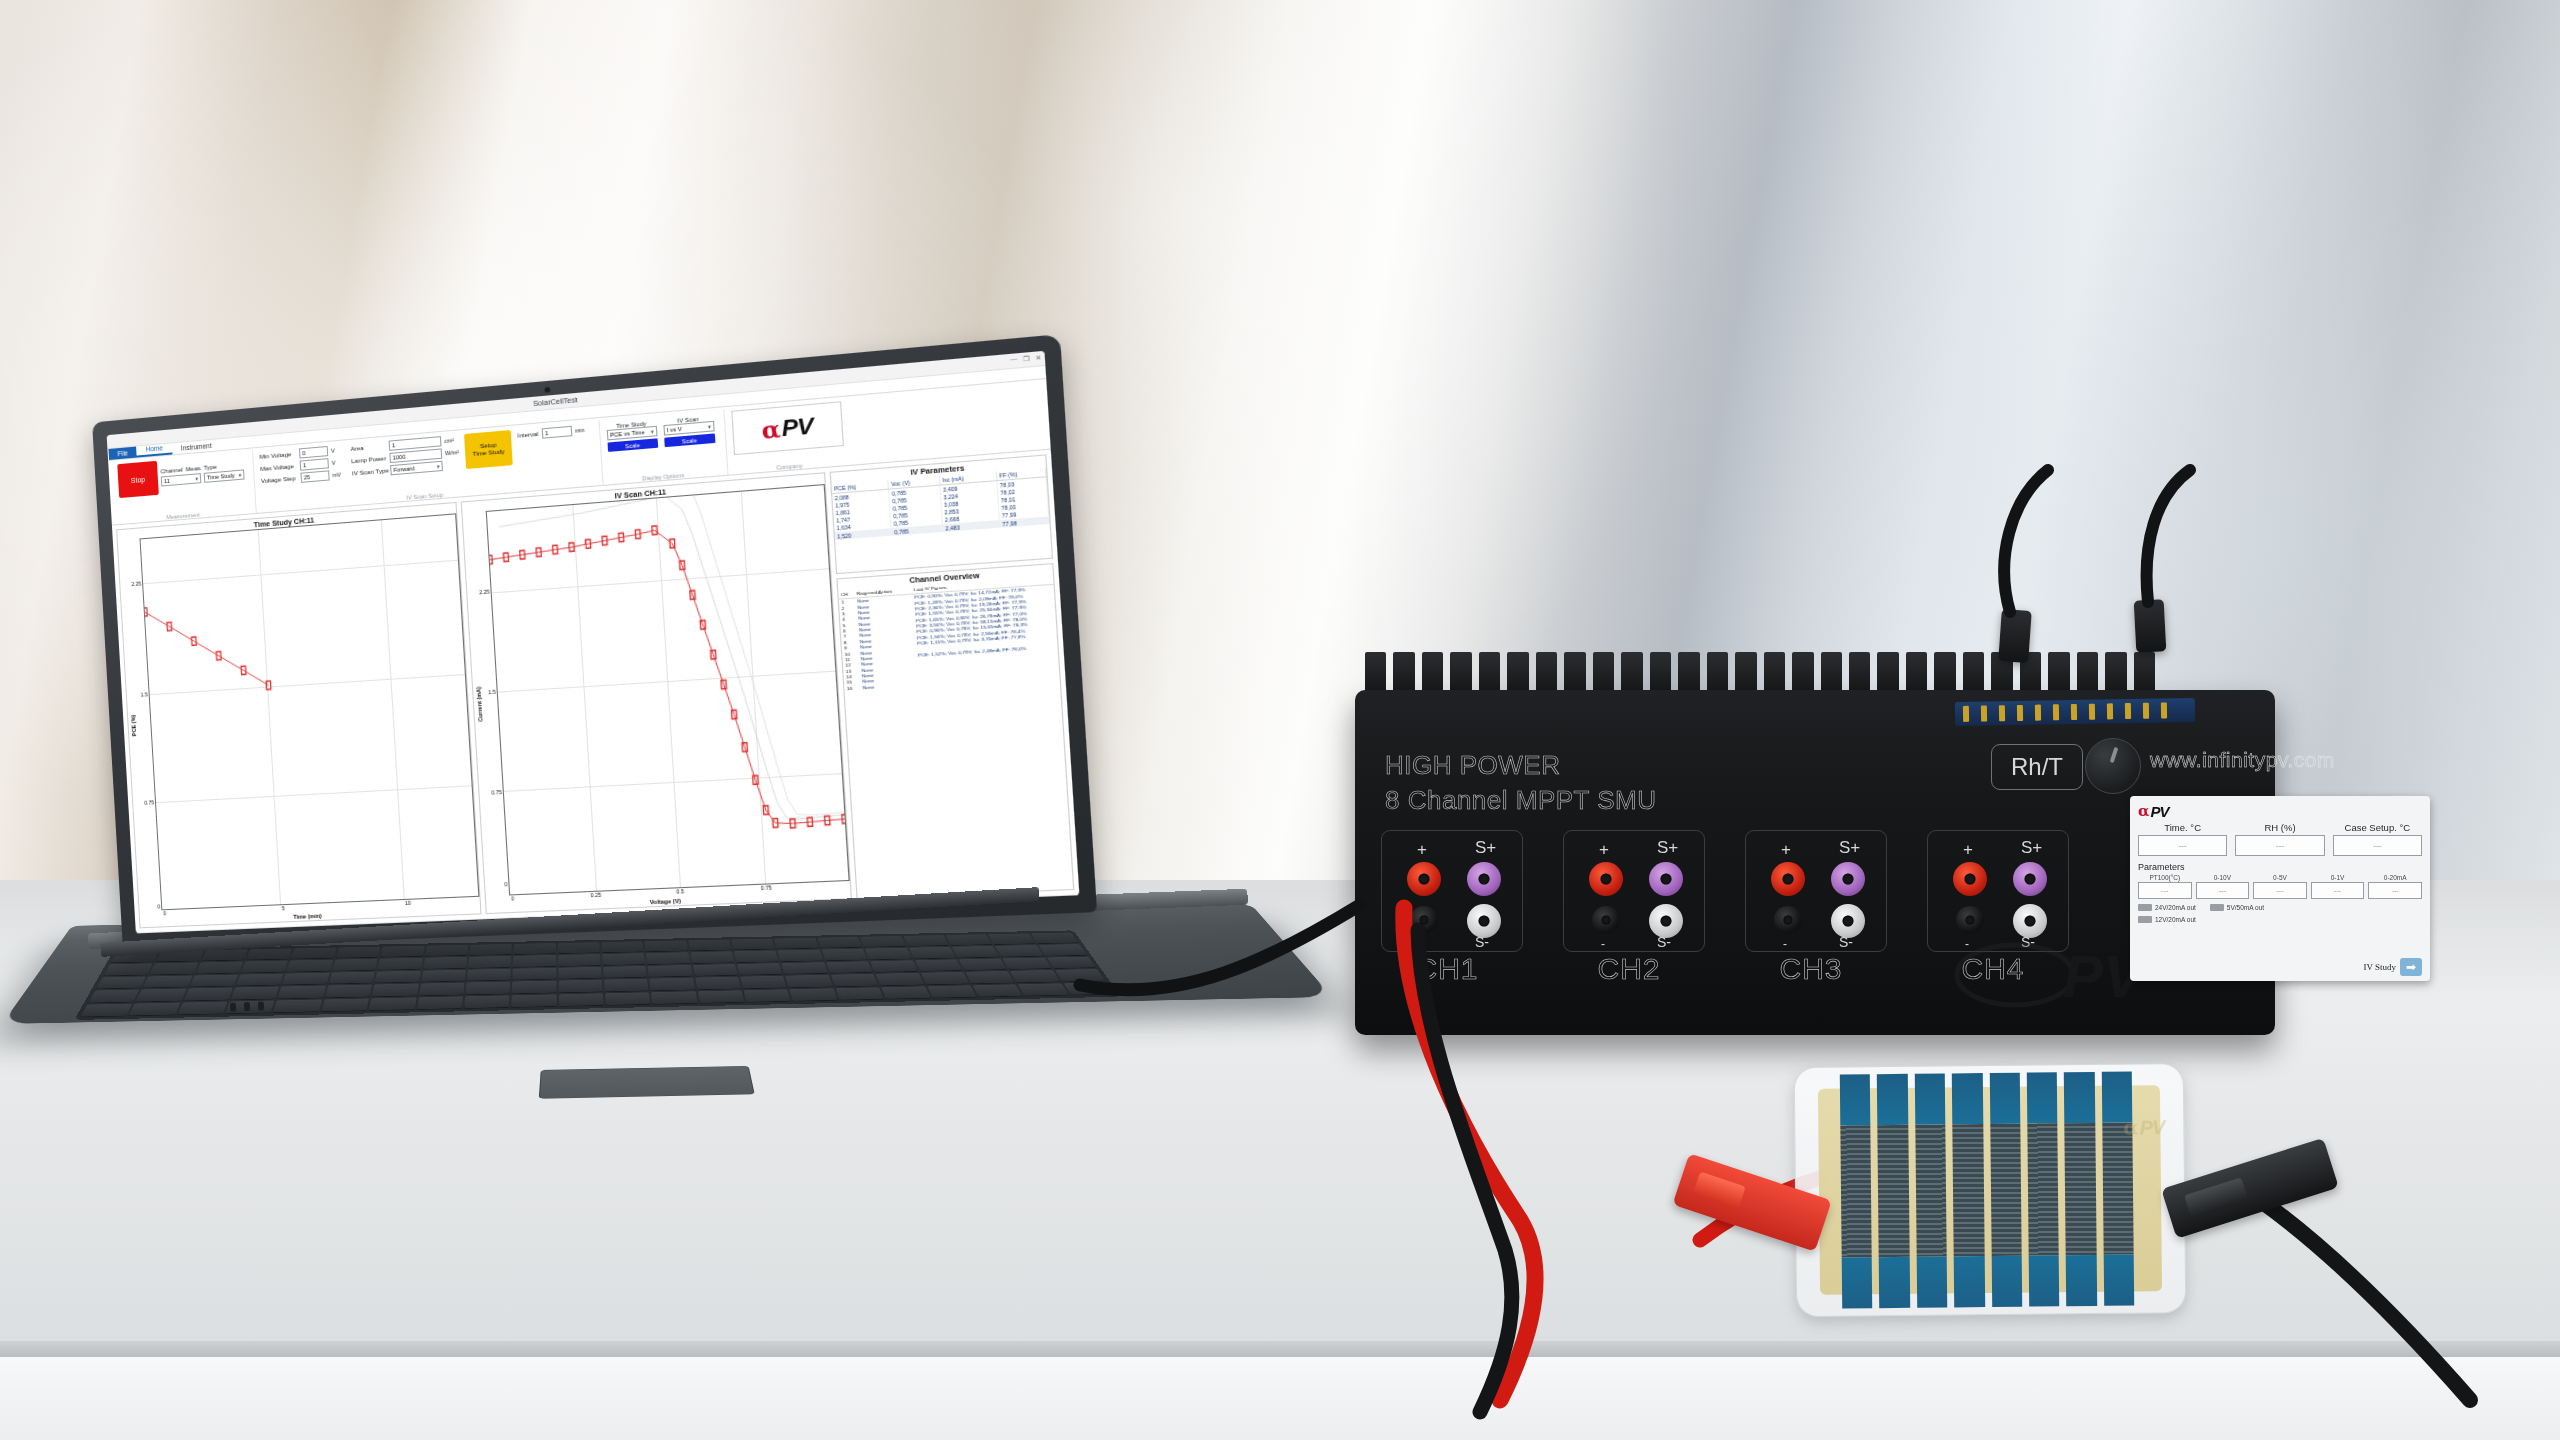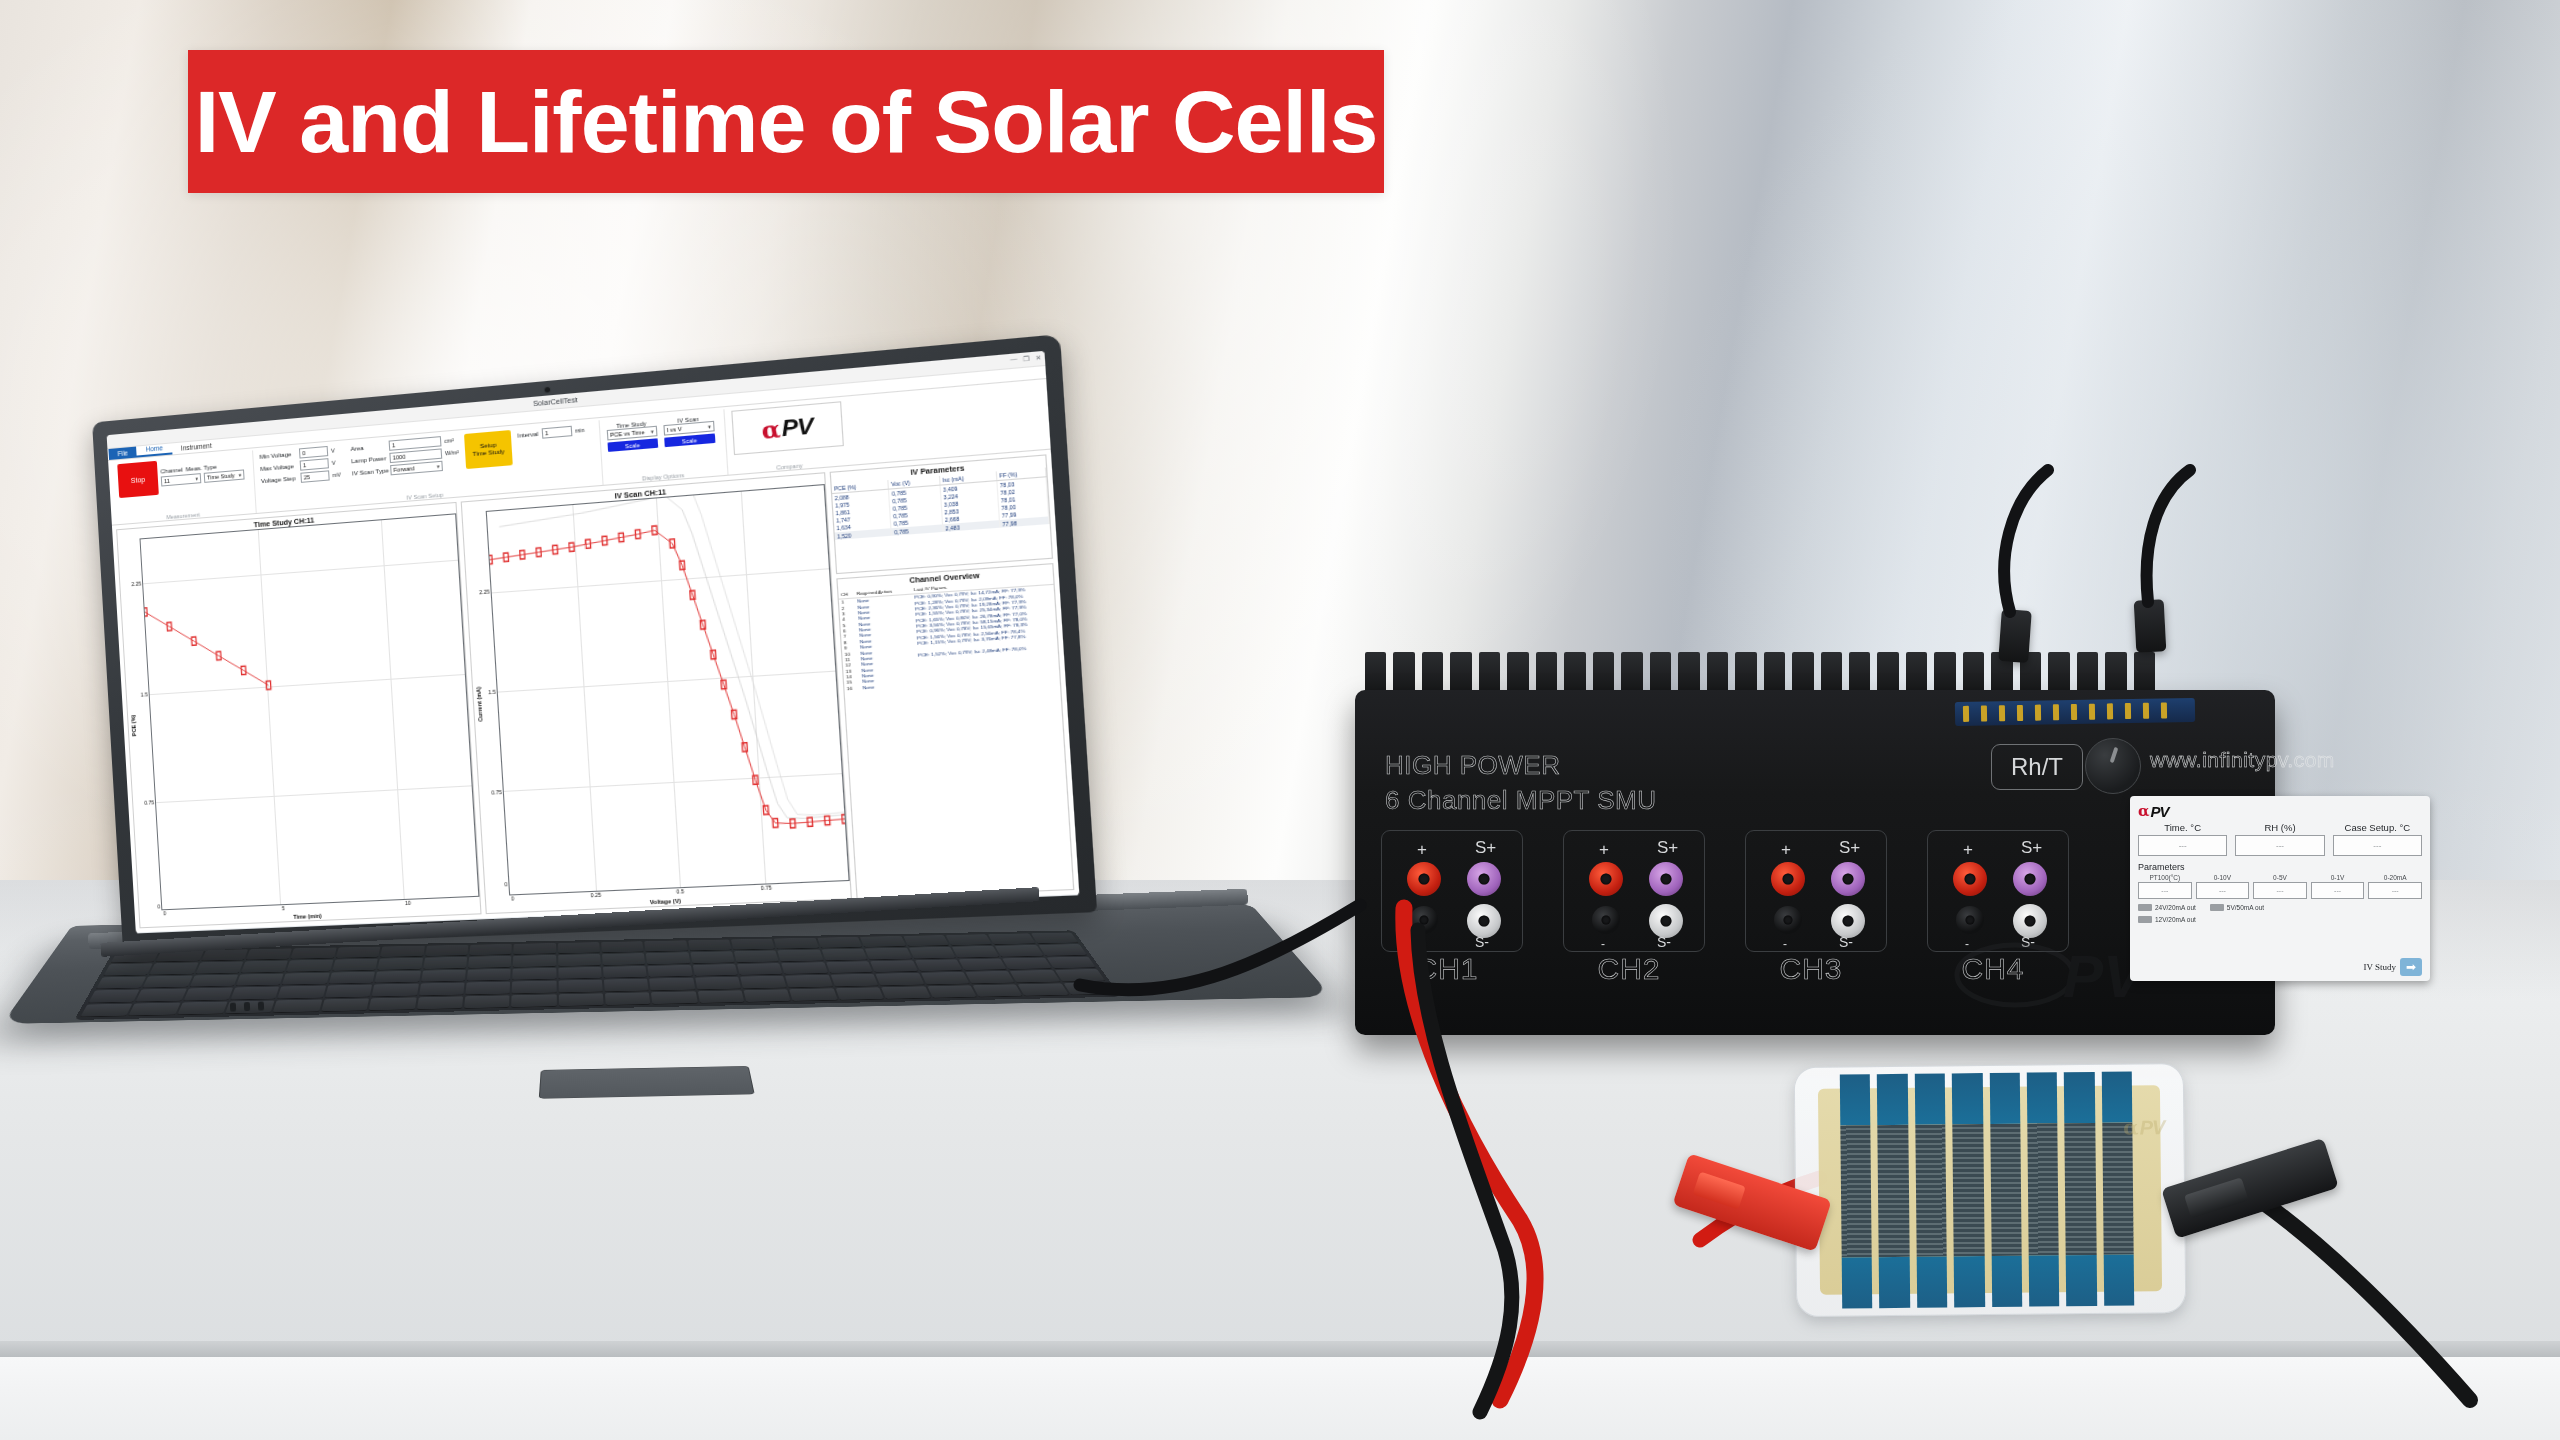--- a/index.html
+++ b/index.html
@@ -910,21 +910,21 @@
         <i></i>
         <i></i>
       <i></i>
         <i></i>
         <i></i>
         <i></i>
     </div>
     <div class="smu-body">
       <div class="smu-label">
         <div>HIGH POWER</div>
-        <div>6 Channel MPPT SMU</div>
+        <div>8 Channel MPPT SMU</div>
       </div>
       <div class="smu-rht">Rh/T</div>
       <div class="smu-knob"></div>
 
       <div class="ch-block" style="left:26px"></div>
       <div class="ch-block" style="left:208px"></div>
       <div class="ch-block" style="left:390px"></div>
       <div class="ch-block" style="left:572px"></div>
 
       <div class="jsym" style="left:62px;top:150px">+</div>
@@ -1151,16 +1151,13 @@
     <div class="cell-logo">
       <span class="apv" style="font-size:20px;opacity:.6">
         <span class="alpha" style="color:#b9a86a">α</span>
           <span class="pv" style="color:#b9a86a">PV</span>
       </span>
     </div>
     <div class="clip clip-red"></div>
     <div class="clip clip-black"></div>
   </div>
 
-  <div id="title-banner">
-    <span class="title-text">IV and Lifetime of Solar Cells</span>
-  </div>
 </div>
 
 </body></html>

